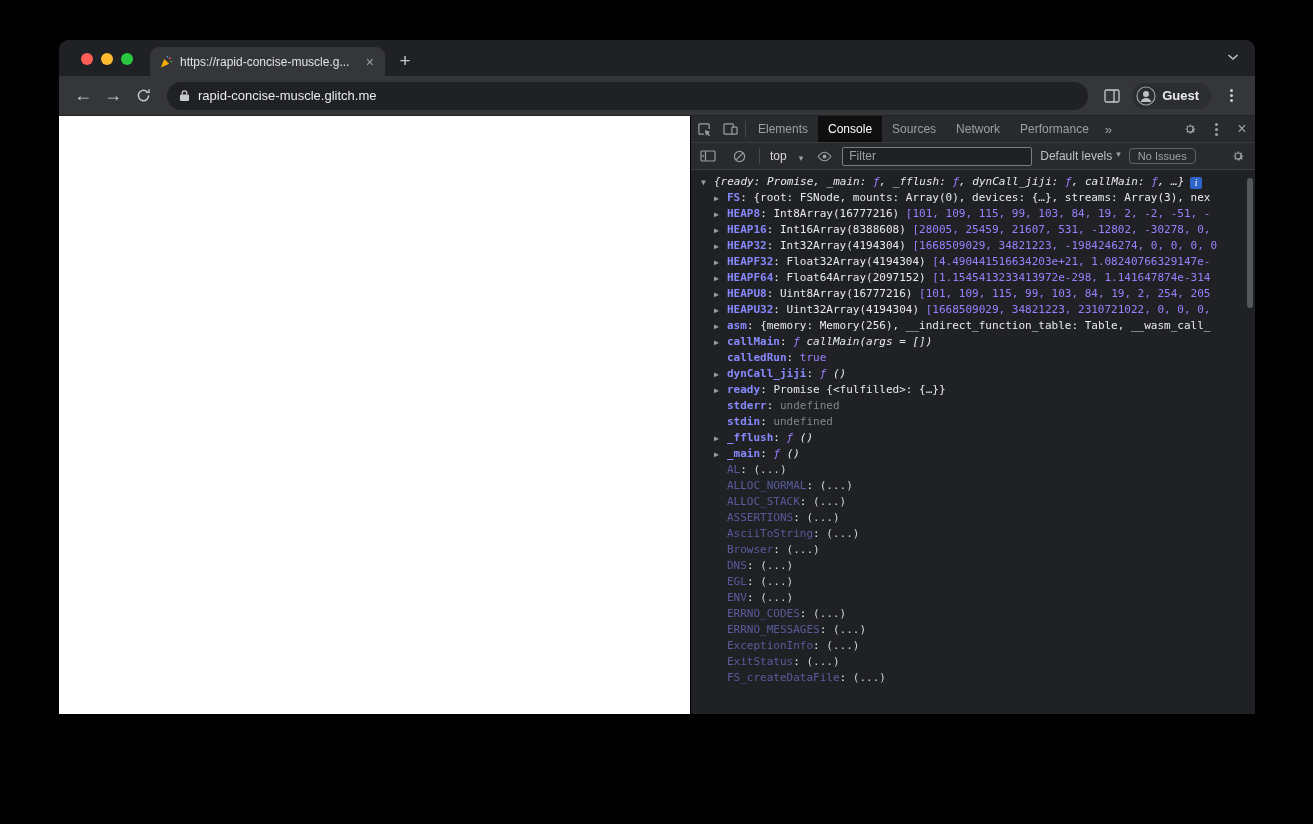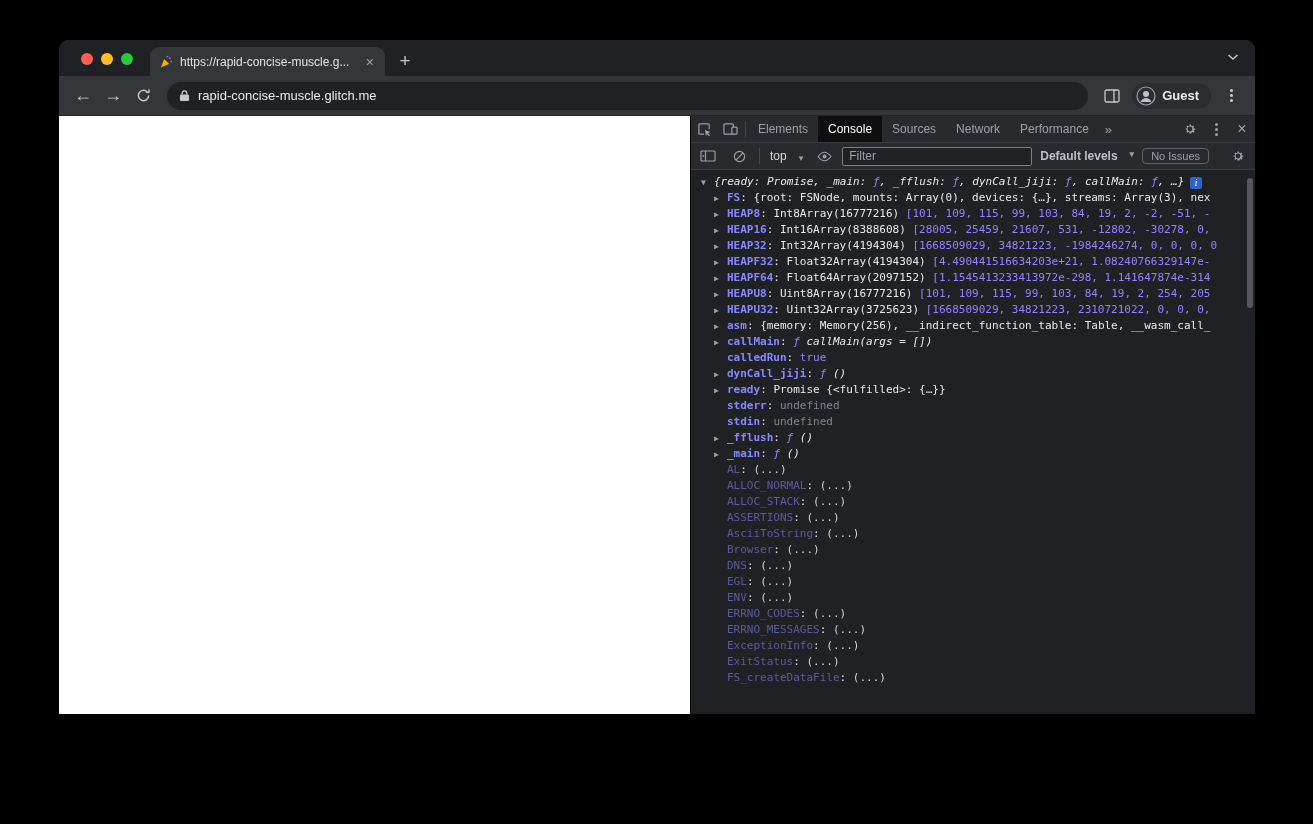--- a/index.html
+++ b/index.html
@@ -54,21 +54,21 @@
   .x-btn { font-size:16px; color:#9aa0a6; width:26px; text-align:center; }
 
   
   .dt-toolbar { height:27px; flex:none; background:#292a2d; border-bottom:1px solid #3a3b3e;
                 display:flex; align-items:center; padding:0 4px; gap:5px; font-size:12px; color:#bdc1c6; }
   .ctx { display:flex; align-items:flex-end; gap:12px; color:#dadce0; padding:0 3px; }
   .caret { font-size:9px; color:#9aa0a6; }
   .filter-input { width:190px; height:19px; background:#202124; border:1px solid #7a7d81; border-radius:2px;
                   color:#eab308; font-size:12px; padding:0 6px; font-family:"Liberation Sans", sans-serif; outline:none; }
   .filter-input::placeholder { color:#9aa0a6; }
-  .levels { display:flex; gap:12px; color:#bdc1c6; padding:0 3px; white-space:nowrap;font-weight:bold; }
+  .levels { display:flex; gap:4px; color:#bdc1c6; padding:0 3px; white-space:nowrap; }
   .issues-chip { border:1px solid #5f6368; border-radius:4px; padding:1px 8px; color:#9aa0a6;
                  font-size:11px; white-space:nowrap; }
   .tb-right { margin-left:auto; display:flex; align-items:center; }
 
   
   .dt-console { flex:1; overflow:hidden; position:relative; background:#202124; padding-top:4px;
                 font-family:"DejaVu Sans Mono", monospace; font-size:11px; line-height:16px; }
   .link-row { height:16px; text-align:right; padding-right:16px; }
   .src-link { color:#9fa8b2; text-decoration:underline; }
   .crow { height:16px; white-space:pre; overflow:hidden; padding-left:23px; color:#e8eaed; }
@@ -253,21 +253,21 @@
         <div class="dt-console">
           <div>
               <div class="crow top italic"><span class="tri">▼</span><span class="seg-plain">{ready: Promise, _main: </span><span class="seg-fn">ƒ</span><span class="seg-plain">, _fflush: </span><span class="seg-fn">ƒ</span><span class="seg-plain">, dynCall_jiji: </span><span class="seg-fn">ƒ</span><span class="seg-plain">, callMain: </span><span class="seg-fn">ƒ</span><span class="seg-plain">, …}</span><span class="info-icon">i</span></div>
               <div class="crow"><span class="tri">▶</span><span class="key own">FS</span><span class="colon">: </span><span class="seg-plain">{root: FSNode, mounts: Array(0), devices: {…}, streams: Array(3), nex</span></div>
               <div class="crow"><span class="tri">▶</span><span class="key own">HEAP8</span><span class="colon">: </span><span class="seg-plain">Int8Array(16777216) </span><span class="seg-num">[101, 109, 115, 99, 103, 84, 19, 2, -2, -51, -</span></div>
               <div class="crow"><span class="tri">▶</span><span class="key own">HEAP16</span><span class="colon">: </span><span class="seg-plain">Int16Array(8388608) </span><span class="seg-num">[28005, 25459, 21607, 531, -12802, -30278, 0,</span></div>
               <div class="crow"><span class="tri">▶</span><span class="key own">HEAP32</span><span class="colon">: </span><span class="seg-plain">Int32Array(4194304) </span><span class="seg-num">[1668509029, 34821223, -1984246274, 0, 0, 0, 0</span></div>
               <div class="crow"><span class="tri">▶</span><span class="key own">HEAPF32</span><span class="colon">: </span><span class="seg-plain">Float32Array(4194304) </span><span class="seg-num">[4.490441516634203e+21, 1.08240766329147e-</span></div>
               <div class="crow"><span class="tri">▶</span><span class="key own">HEAPF64</span><span class="colon">: </span><span class="seg-plain">Float64Array(2097152) </span><span class="seg-num">[1.1545413233413972e-298, 1.141647874e-314</span></div>
               <div class="crow"><span class="tri">▶</span><span class="key own">HEAPU8</span><span class="colon">: </span><span class="seg-plain">Uint8Array(16777216) </span><span class="seg-num">[101, 109, 115, 99, 103, 84, 19, 2, 254, 205</span></div>
-              <div class="crow"><span class="tri">▶</span><span class="key own">HEAPU32</span><span class="colon">: </span><span class="seg-plain">Uint32Array(3725623) </span><span class="seg-num">[1668509029, 34821223, 2310721022, 0, 0, 0,</span></div>
+              <div class="crow"><span class="tri">▶</span><span class="key own">HEAPU32</span><span class="colon">: </span><span class="seg-plain">Uint32Array(4194304) </span><span class="seg-num">[1668509029, 34821223, 2310721022, 0, 0, 0,</span></div>
               <div class="crow"><span class="tri">▶</span><span class="key own">asm</span><span class="colon">: </span><span class="seg-plain">{memory: Memory(256), __indirect_function_table: Table, __wasm_call_</span></div>
               <div class="crow"><span class="tri">▶</span><span class="key own">callMain</span><span class="colon">: </span><span class="seg-fn">ƒ </span><span class="seg-fnsig">callMain(args = [])</span></div>
               <div class="crow"><span class="tri"></span><span class="key own">calledRun</span><span class="colon">: </span><span class="seg-bool">true</span></div>
               <div class="crow"><span class="tri">▶</span><span class="key own">dynCall_jiji</span><span class="colon">: </span><span class="seg-fn">ƒ </span><span class="seg-fnsig">()</span></div>
               <div class="crow"><span class="tri">▶</span><span class="key own">ready</span><span class="colon">: </span><span class="seg-plain">Promise {&lt;fulfilled&gt;: {…}}</span></div>
               <div class="crow"><span class="tri"></span><span class="key own">stderr</span><span class="colon">: </span><span class="seg-undef">undefined</span></div>
               <div class="crow"><span class="tri"></span><span class="key own">stdin</span><span class="colon">: </span><span class="seg-undef">undefined</span></div>
               <div class="crow"><span class="tri">▶</span><span class="key own">_fflush</span><span class="colon">: </span><span class="seg-fn">ƒ </span><span class="seg-fnsig">()</span></div>
               <div class="crow"><span class="tri">▶</span><span class="key own">_main</span><span class="colon">: </span><span class="seg-fn">ƒ </span><span class="seg-fnsig">()</span></div>
               <div class="crow"><span class="tri"></span><span class="key getter">AL</span><span class="colon">: </span><span class="seg-dots">(...)</span></div>

